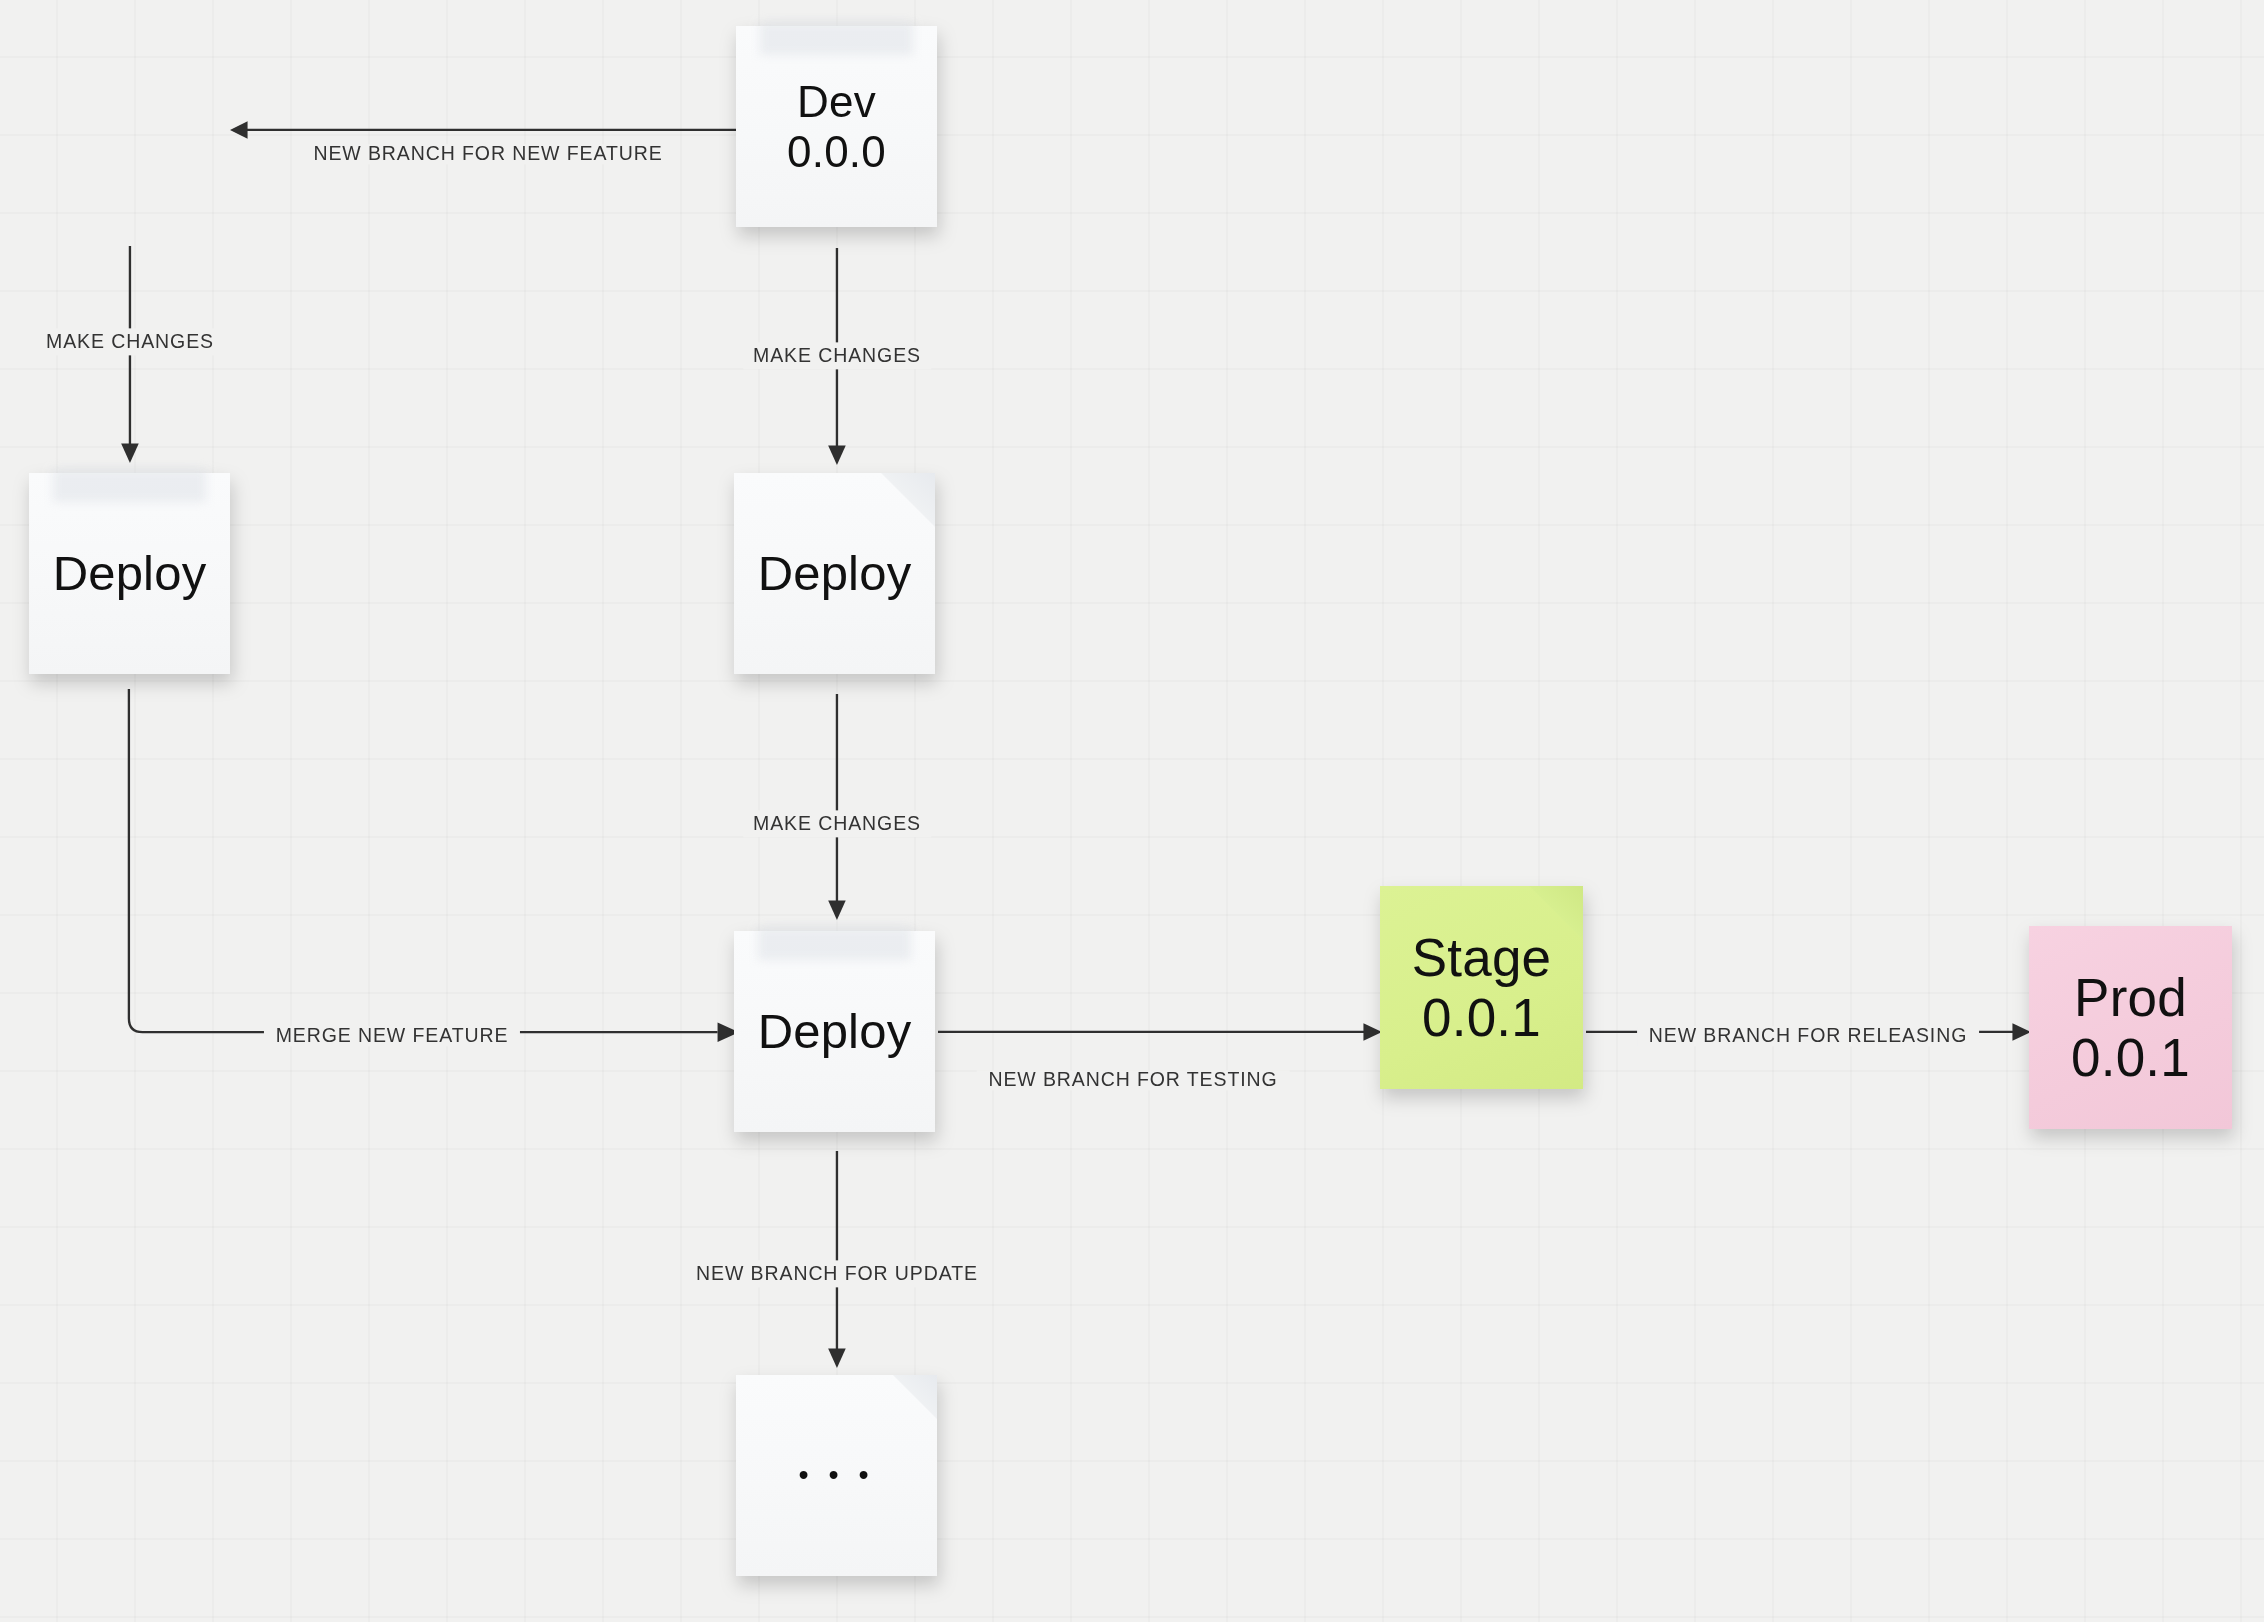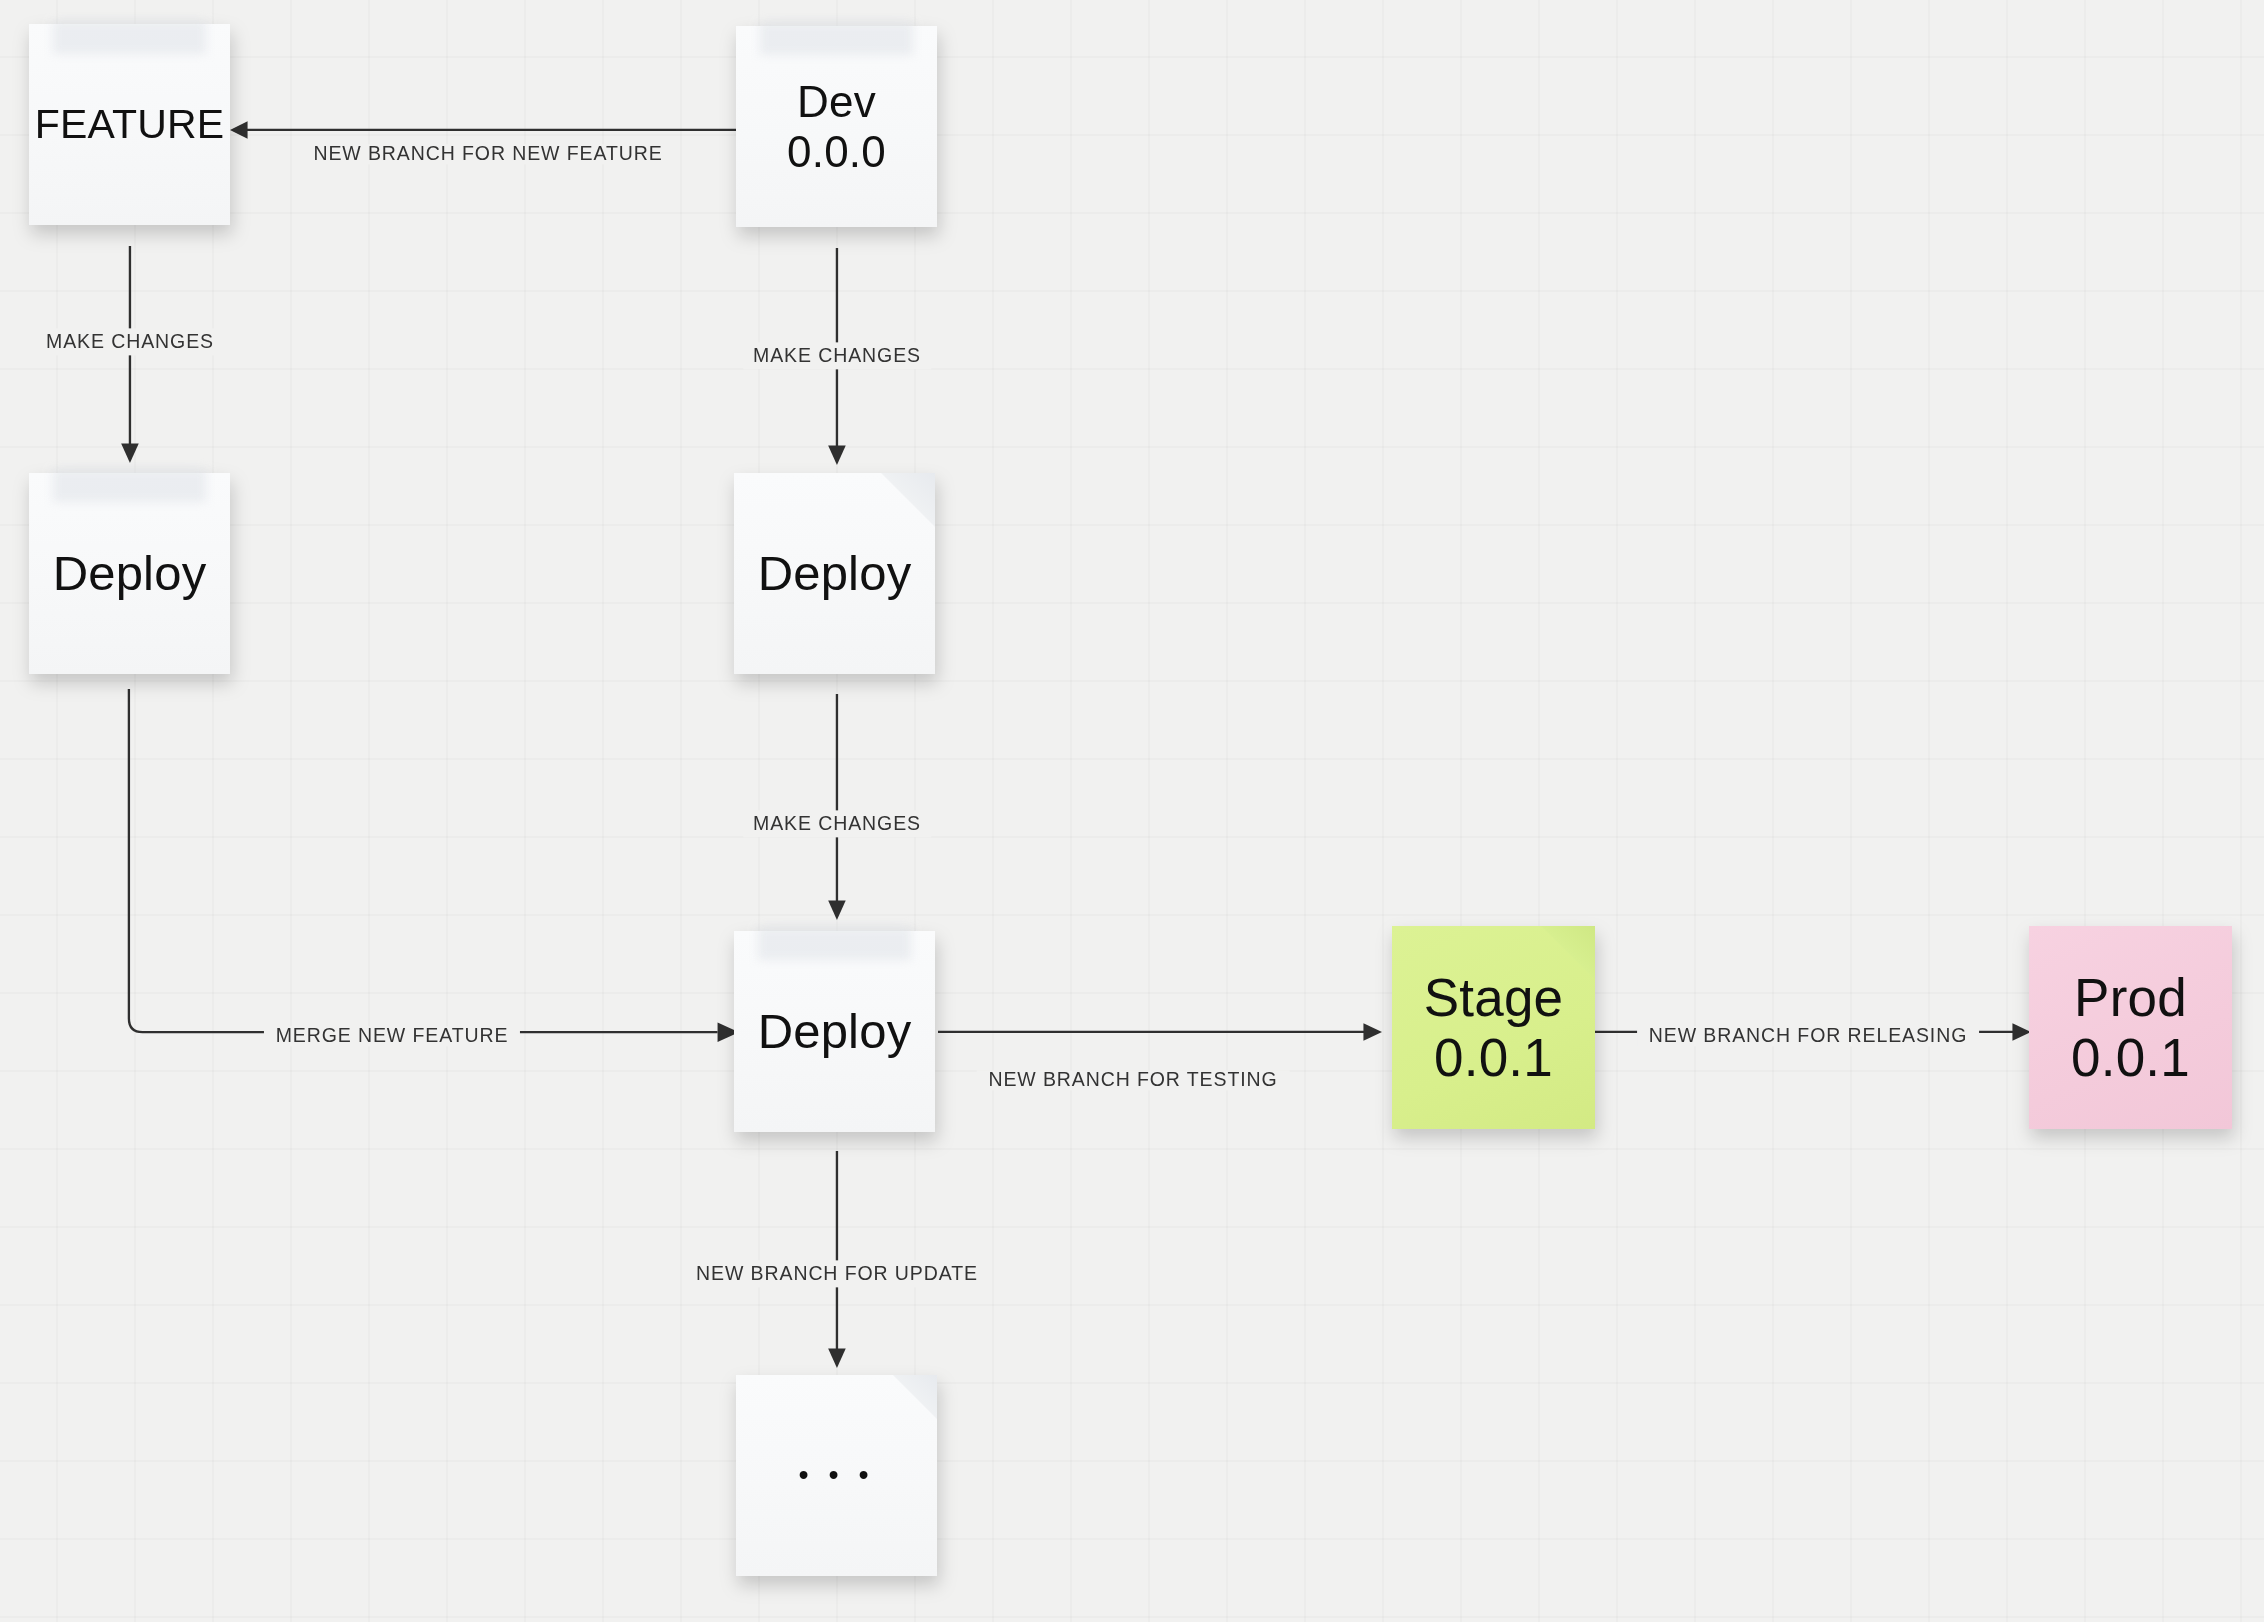--- a/index.html
+++ b/index.html
@@ -162,23 +162,20 @@
   <div class="conn-label" style="left:1808px; top:1036px;">NEW BRANCH FOR RELEASING</div>
 
   <div class="conn" style="left:834px; top:1151px; width:5.9px; height:217px;">
     <svg width="5.9" height="217" viewBox="0 0 6 222">
       <line x1="3" y1="0" x2="3" y2="206"></line>
       <polygon points="3,222 -6,202 12,202"></polygon>
     </svg>
   </div>
   <div class="conn-label vert" style="left:837px; top:1274px;">NEW BRANCH FOR UPDATE</div>
 
-  <div class="note paper tape" style="left:29px; top:24.4px; width:201px; height:201px; font-size:41px;">
-    <span class="line">FEATURE</span>
-  </div>
 
   <div class="note paper tape" style="left:736px; top:26px; width:201px; height:201px; font-size:44px;">
     <span class="line">Dev</span>
     <span class="line">0.0.0</span>
   </div>
 
   <div class="note paper tape" style="left:29px; top:473px; width:201px; height:201px; font-size:49px;">
     <span class="line">Deploy</span>
   </div>
 
@@ -187,21 +184,21 @@
   </div>
 
   <div class="note paper tape" style="left:734px; top:931px; width:201px; height:201px; font-size:49px;">
     <span class="line">Deploy</span>
   </div>
 
   <div class="note paper fold fold-sm" style="left:736px; top:1375px; width:201px; height:201px; font-size:29px; letter-spacing:5.9px;">
     <span class="line">• • •</span>
   </div>
 
-  <div class="note green fold" style="left:1380px; top:926px; width:203px; height:203px; font-size:53px;margin-left:12px;">
+  <div class="note green fold" style="left:1380px; top:886px; width:203px; height:203px; font-size:53px;">
     <span class="line">Stage</span>
     <span class="line">0.0.1</span>
   </div>
 
   <div class="note pink" style="left:2029px; top:926px; width:203px; height:203px; font-size:53px;text-align:right;">
     <span class="line">Prod</span>
     <span class="line">0.0.1</span>
   </div>
 
 </div>

